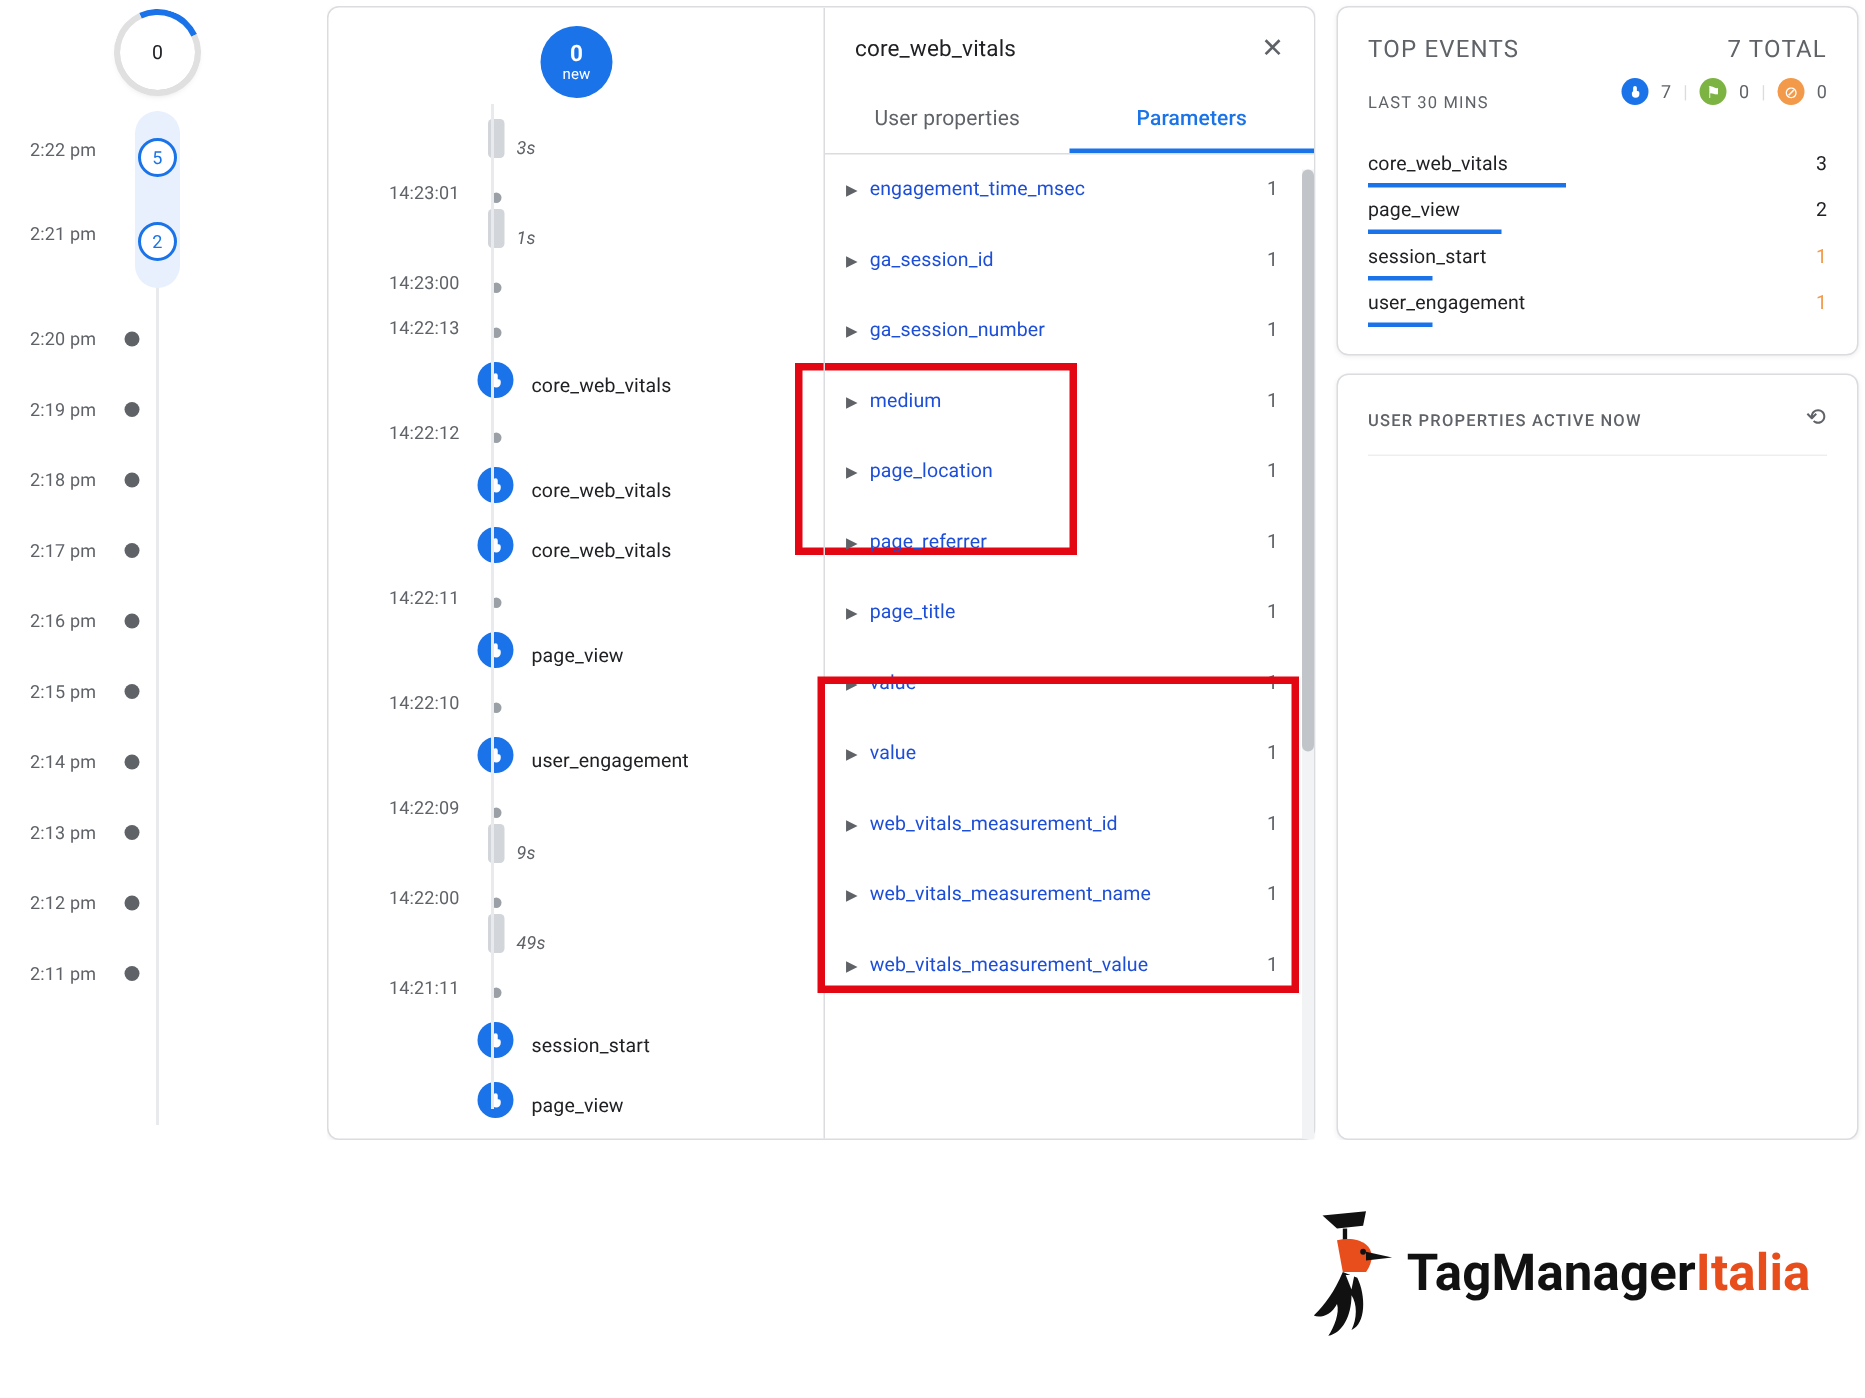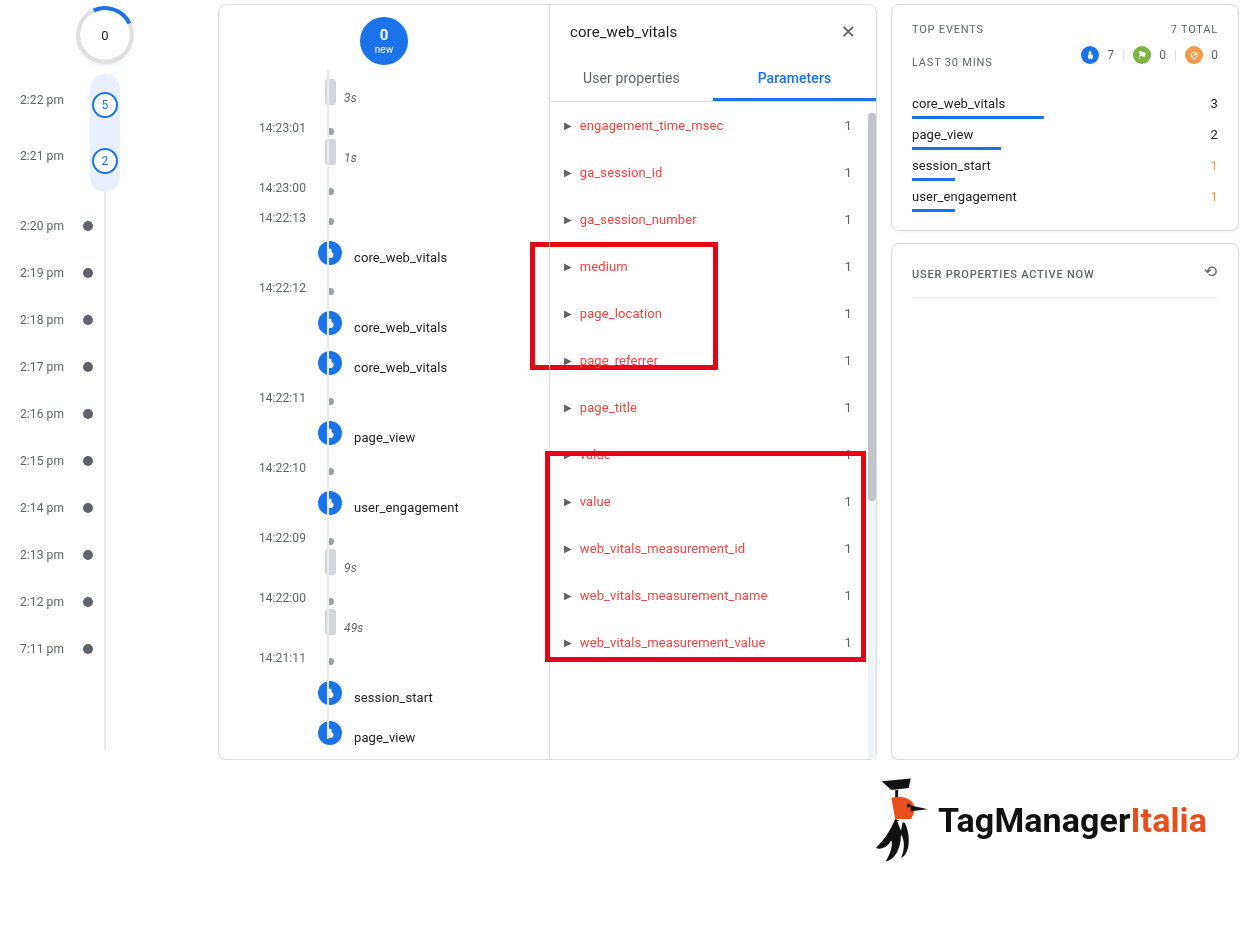--- a/index.html
+++ b/index.html
@@ -36,42 +36,42 @@
 
 .detail{flex:1;border-left:1px solid #dadce0;display:flex;flex-direction:column;position:relative}
 .detail-head{display:flex;align-items:center;padding:16px 20px}
 .detail-head h2{font-size:15px;font-weight:400;flex:1}
 .detail-close{font-size:18px;color:#5f6368;cursor:pointer}
 .tabs{display:flex;border-bottom:1px solid #dadce0}
 .tab{flex:1;text-align:center;padding:12px 0;font-size:14px;color:#5f6368;cursor:pointer}
 .tab.active{color:#1a73e8;border-bottom:3px solid #1a73e8;font-weight:500}
 .param{display:flex;align-items:center;padding:16px 24px 16px 14px;border-top:0}
 .param .tri{color:#5f6368;font-size:10px;margin-right:8px}
-.param .pname{flex:1;font-size:13px;color:#ef4444}
+.param .pname{flex:1;font-size:13px;color:#1d4ed8}
 .param .pcnt{color:#5f6368;font-size:13px}
 .redbox2{border:5px solid #e30613;position:absolute;left:-5px;right:10px;top:446px;height:211px;pointer-events:none}
 .scrollbar{position:absolute;right:0;top:108px;bottom:0;width:8px;background:#f1f3f4}
 .scrollbar .thumb{position:absolute;top:0;height:60%;width:100%;background:#c1c4c8;border-radius:4px}
 
 .right{width:348px;display:flex;flex-direction:column;gap:12px}
 .top-events{padding:18px 20px}
-.te-row{display:flex;justify-content:space-between;font-size:11px;color:#5f6368;letter-spacing:.8px;margin-bottom:10px}
+.te-row{display:flex;justify-content:space-between;font-size:16px;color:#5f6368;letter-spacing:.8px;margin-bottom:10px}
 .legend{display:flex;align-items:center;gap:8px;justify-content:flex-end;font-size:12px;color:#5f6368;margin-bottom:14px}
 .legend .badge{width:18px;height:18px;border-radius:50%;display:flex;align-items:center;justify-content:center;color:#fff;font-size:11px}
 .b-blue{background:#1a73e8}.b-green{background:#7cb342}.b-orange{background:#f2994a}
 .legend .sep{color:#dadce0}
 .te-item{display:flex;justify-content:space-between;font-size:13px;padding:8px 0;position:relative}
 .te-item .bar{position:absolute;bottom:0;left:0;height:3px;background:#1a73e8}
 .te-right-orange{color:#f2994a}
 
 .userprops{padding:18px 20px;flex:1}
 .userprops h3{font-size:11px;color:#5f6368;letter-spacing:.8px;font-weight:500;margin-bottom:10px;display:flex;justify-content:space-between;align-items:flex-end}
 .userprops hr{border:none;border-top:1px solid #eceff1;margin-top:16px}
 
-.footer-logo{position:absolute;right:36px;top:776px;display:flex;align-items:center;gap:8px;font-weight:700;font-size:34px}
+.footer-logo{position:absolute;right:36px;top:805px;display:flex;align-items:center;gap:8px;font-weight:700;font-size:34px}
 .footer-logo .a{color:#111}.footer-logo .b{color:#e84e1b}
 </style>
 </head>
 <body>
 
 <div class="app">
 
   <div class="mini-tl">
     <div class="mini-line"></div>
     <div class="mini-ring">
@@ -118,21 +118,21 @@
         </div>
         <div class="mini-row">
           <div class="mini-time">2:13 pm</div>
           <div class="mini-dot"></div>
         </div>
         <div class="mini-row">
           <div class="mini-time">2:12 pm</div>
           <div class="mini-dot"></div>
         </div>
         <div class="mini-row">
-          <div class="mini-time">7:11 pm</div>
+          <div class="mini-time">2:11 pm</div>
           <div class="mini-dot"></div>
         </div>
       </div>
   </div>
 
   <div class="center">
     <div class="card" style="position:relative">
       <div class="events-tl">
         <div class="etl-line"></div>
         <div class="big-circle">

